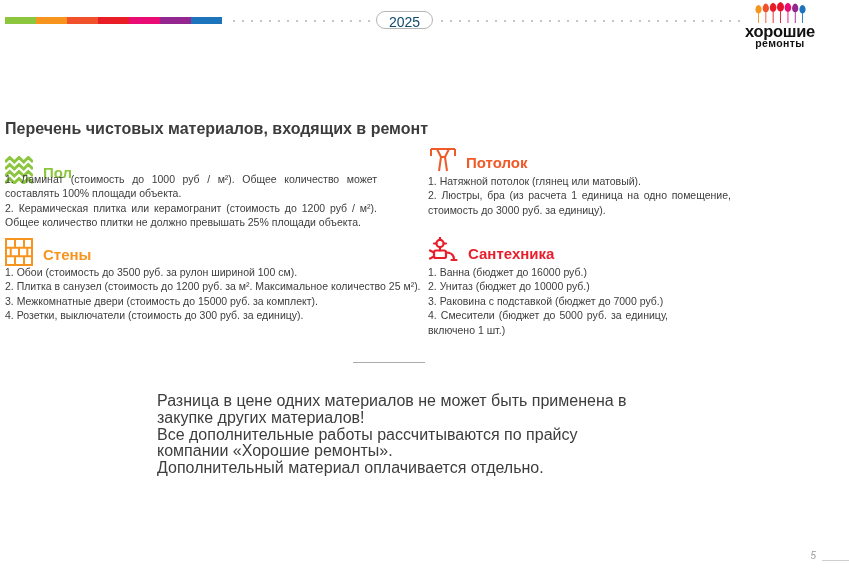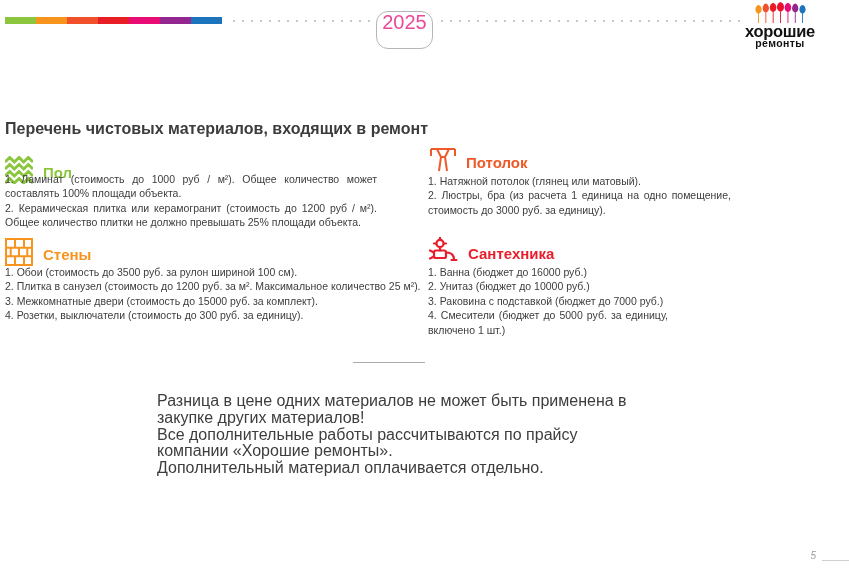--- a/index.html
+++ b/index.html
@@ -6,23 +6,23 @@
   body { font-family:"Liberation Sans", sans-serif; background:#fff; }
   #canvas { position:relative; width:849px; height:574px; background:#ffffff; overflow:hidden; }
 
   
   #colorbar { position:absolute; left:5px; top:17px; display:flex; height:7px; }
   #colorbar span { width:31px; height:7px; display:block; }
   .dotline { position:absolute; top:20px; height:2px;
              background-image:repeating-linear-gradient(to right,#c6c6c6 0 2px, transparent 2px 9px); }
   #dots-left  { left:233px; width:139px; }
   #dots-right { left:441px; width:299px; }
-  #year-pill { position:absolute; left:376px; top:11px; width:57px; height:38px;
-               border:1px solid #b5b5b5; border-radius:12px; color:#ec4899;
-               font-size:20px; line-height:21px; text-align:center; background:#fff; }
+  #year-pill { position:absolute; left:376px; top:11px; width:57px; height:18px;
+               border:1px solid #b5b5b5; border-radius:12px; color:#0c4a6e;
+               font-size:14px; line-height:21px; text-align:center; background:#fff; }
   #logo { position:absolute; left:741px; top:2px; width:78px; text-align:center; color:#121212; }
   #logo svg { display:block; margin:0 auto; }
   #logo-line1 { font-size:16.5px; font-weight:bold; line-height:14px; letter-spacing:-0.3px; margin-top:1px; }
   #logo-line2 { font-size:10.5px; font-weight:bold; line-height:10px; letter-spacing:0.4px; }
 
   
   #page-title { position:absolute; left:5px; top:120px; font-size:16px; font-weight:bold; color:#3c3c3c; }
 
   .sec-header { position:absolute; display:flex; align-items:center; gap:10px; }
   .sec-header .sec-label { font-size:15px; font-weight:bold; }

